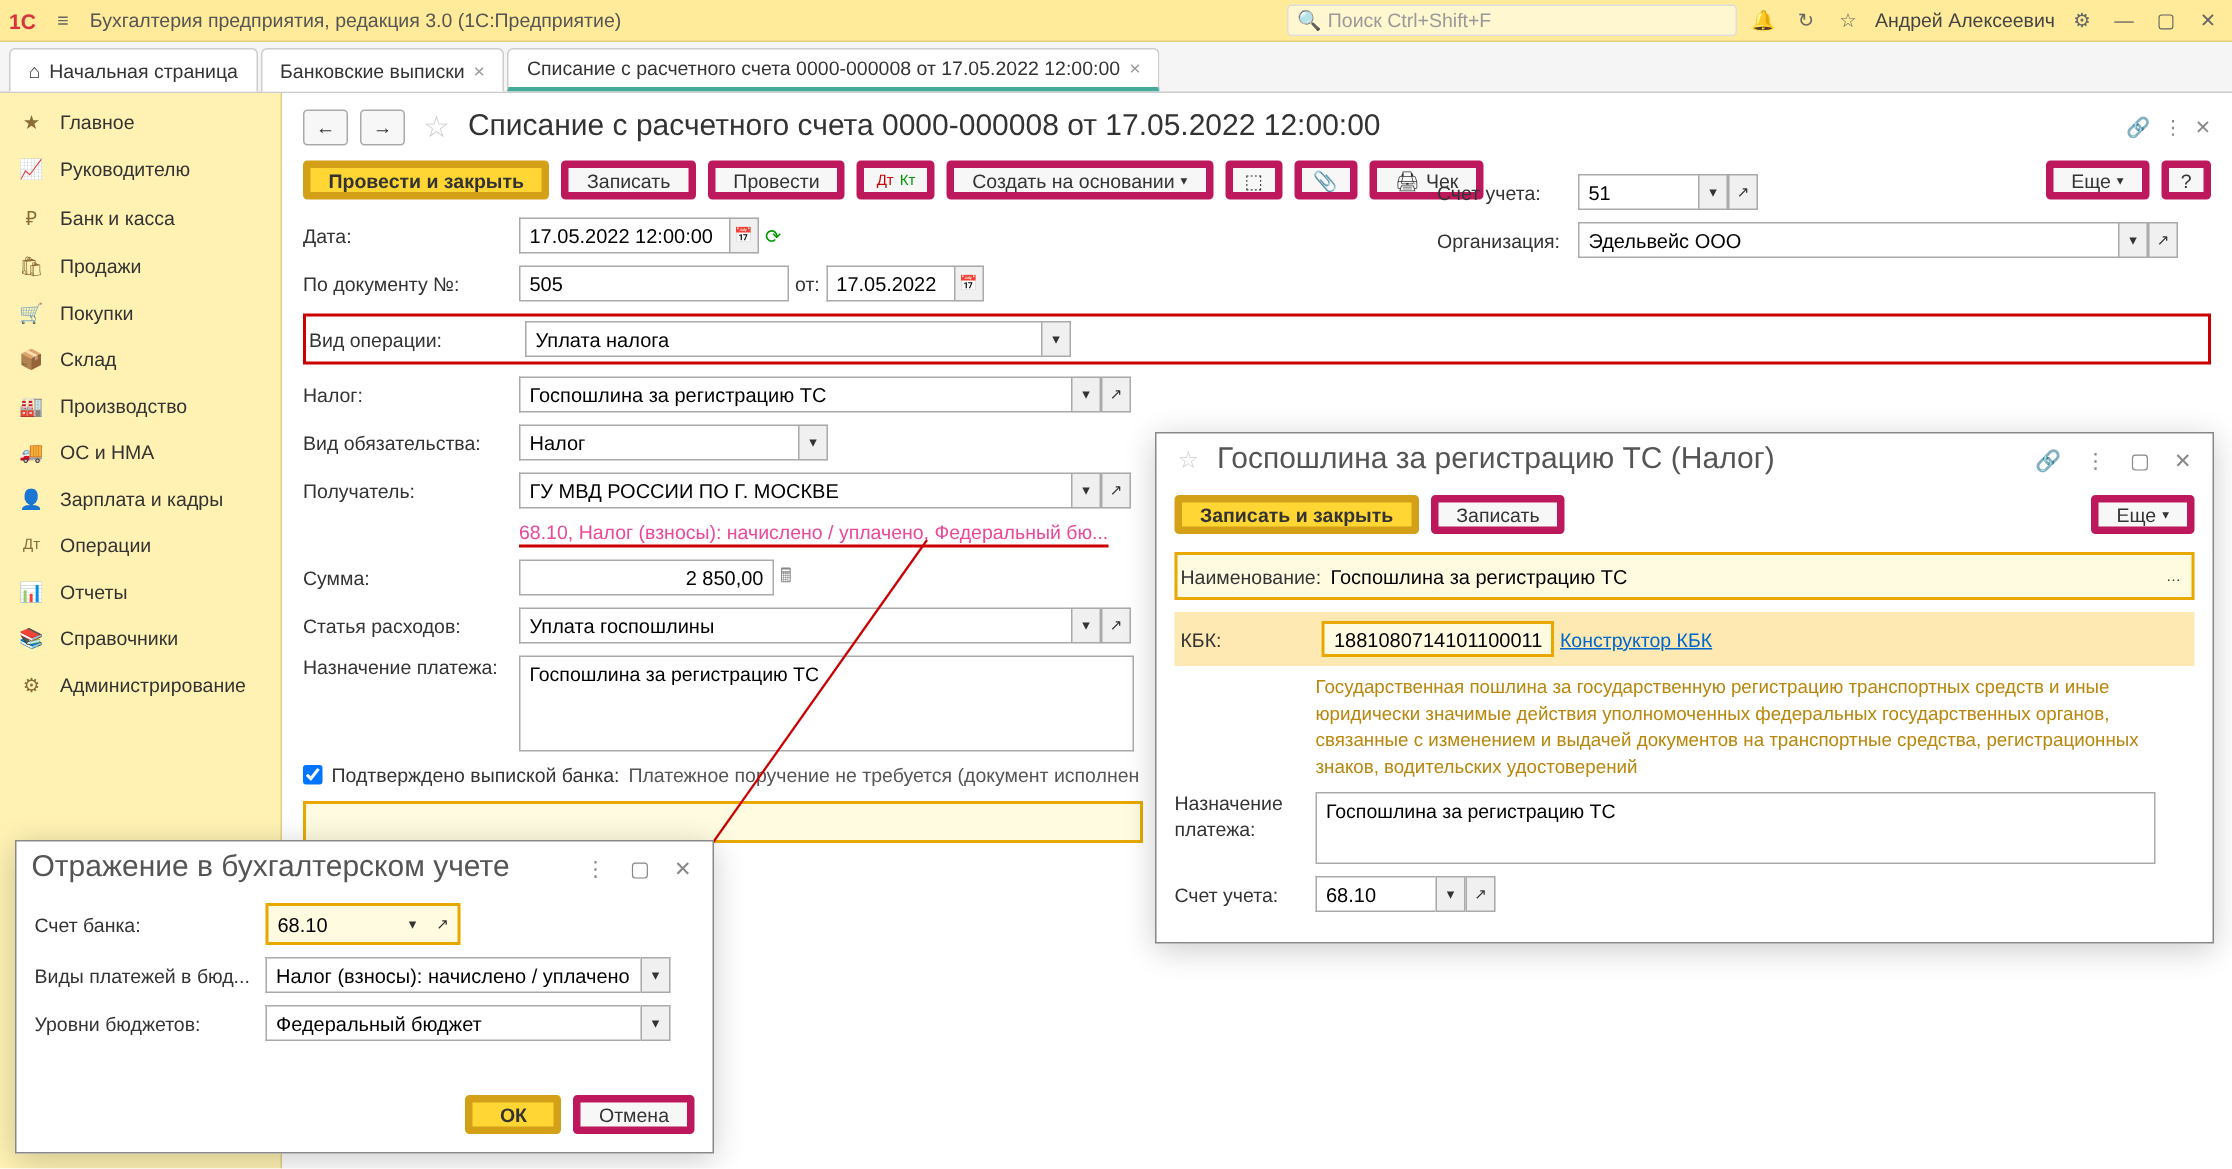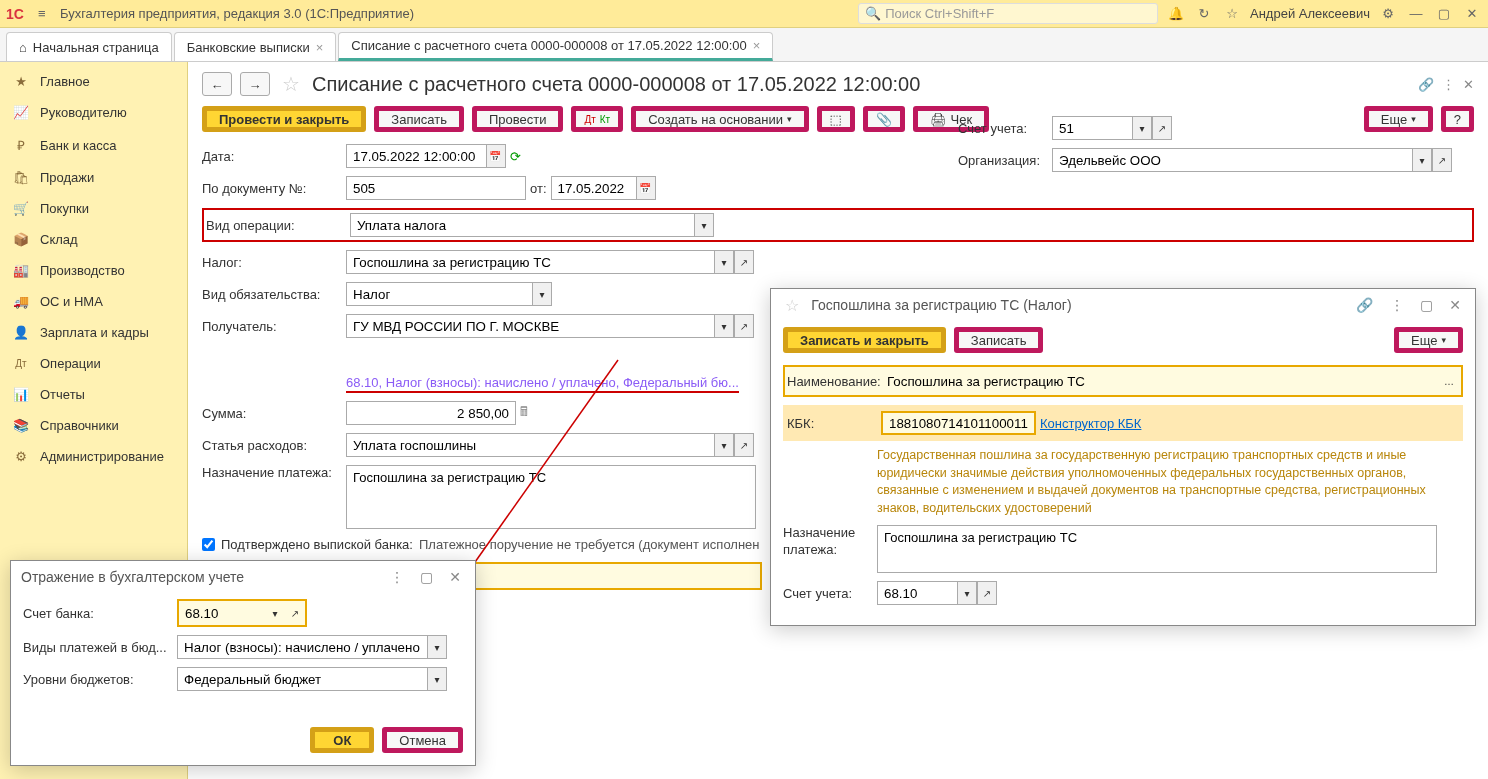--- a/index.html
+++ b/index.html
@@ -32,29 +32,29 @@
   .form-row { display: flex; align-items: center; margin-bottom: 8px; gap: 4px; }
   .form-lbl { width: 140px; color: #333; }
   .form-lbl2 { width: 90px; color: #333; }
   .input { border: 1px solid #aaa; padding: 3px 6px; height: 24px; background: #fff; }
   .combo { display: inline-flex; }
   .combo .input { border-right: none; }
   .combo-btn { width: 20px; height: 24px; border: 1px solid #aaa; background: #f0f0f0; display: flex; align-items: center; justify-content: center; font-size: 10px; cursor: pointer; }
   .highlight-red { border: 2px solid #c00 !important; }
   .highlight-yellow { border: 2px solid #e8a800 !important; background: #fffbe0; }
   .link { color: #0066cc; text-decoration: underline; cursor: pointer; }
-  .link.red-under { border-bottom: 2px solid #c00; text-decoration: none; color: #8b5cf6; padding-bottom: 1px; margin-top: 29px; }
+  .link.red-under { border-bottom: 2px solid #c00; text-decoration: none; color: #ec4899; padding-bottom: 1px; }
   .textarea { border: 1px solid #aaa; padding: 4px 6px; min-height: 64px; width: 410px; resize: none; font-family: inherit; font-size: 13px; }
   .check-row { display: flex; align-items: center; gap: 6px; margin-top: 6px; }
   .right-col { position: absolute; left: 770px; top: 54px; }
   .right-col .form-row { margin-bottom: 8px; }
 
   .popup { position: absolute; background: #fff; border: 1px solid #888; box-shadow: 0 4px 20px rgba(0,0,0,.2); }
   .popup-title { display: flex; align-items: center; padding: 6px 10px; gap: 8px; }
-  .popup-title h3 { font-size: 14px; font-weight: normal; color: #555; flex: 1; }
+  .popup-title h3 { font-size: 20px; font-weight: normal; color: #555; flex: 1; }
   .popup-title .pico { color: #888; cursor: pointer; font-size: 14px; padding: 2px 4px; }
   .popup-body { padding: 6px 12px 12px; }
 
   .popup1 { left: 10px; top: 560px; width: 466px; }
   .popup2 { left: 770px; top: 288px; width: 706px; }
 
   .desc-text { color: #b8860b; font-size: 12.5px; line-height: 1.4; }
 
   svg.diag { position: absolute; pointer-events: none; }
   .cursor { position: absolute; left: 746px; top: 264px; font-size: 16px; pointer-events: none; }

